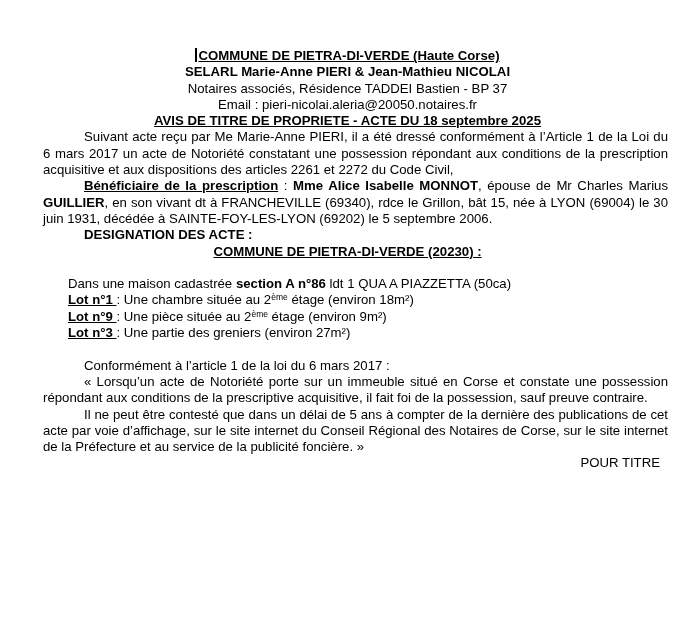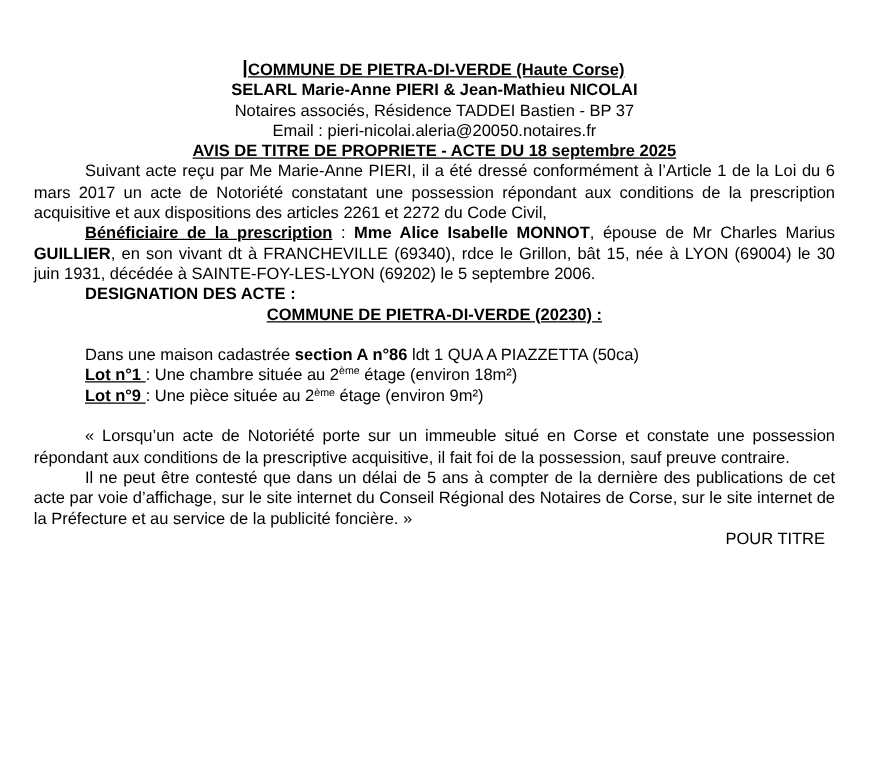--- a/index.html
+++ b/index.html
@@ -15,21 +15,21 @@
     padding: 48px 28px 18px 27px;
     font-family: "Liberation Sans", "DejaVu Sans", sans-serif;
     font-size: 13.2px;
     line-height: 16.3px;
     color: #000000;
     overflow: hidden;
   }
   p { margin: 0; }
   .center { text-align: center; }
   .just   { text-align: justify; }
-  .indent { text-indent: 41px; }
+  .indent { text-indent: 41px; margin-left: 16px; }
   .tabbed { padding-left: 41px; }
   .b  { font-weight: bold; }
   .bu { font-weight: bold; text-decoration: underline; }
   .pre { white-space: pre; }
   .blank { height: 16.3px; }
   .right { text-align: right; padding-right: 8px; }
   .caret {
     display: inline-block;
     width: 2px;
     height: 14px;
@@ -68,23 +68,25 @@
   <p class="center"><span class="bu">COMMUNE DE PIETRA-DI-VERDE (20230) :</span></p>
 
   <div class="blank"></div>
 
   <p class="tabbed"><span>Dans une maison cadastrée </span><span class="b">section A n°86</span><span> ldt 1 QUA A PIAZZETTA (50ca)</span></p>
 
   <p class="tabbed"><span class="bu pre">Lot n°1 </span><span>: </span><span>Une chambre située au 2</span><sup>ème</sup><span> étage (environ 18m²)</span></p>
 
   <p class="tabbed"><span class="bu pre">Lot n°9 </span><span>: </span><span>Une pièce située au 2</span><sup>ème</sup><span> étage (environ 9m²)</span></p>
 
+  <p class="tabbed"><span class="bu pre">Lot n°3 </span><span>: </span><span>Une partie des greniers (environ 27m²)</span><sup></sup><span></span></p>
 
   <div class="blank"></div>
 
+  <p class="indent">Conformément à l’article 1 de la loi du 6 mars 2017 :</p>
 
   <p class="just indent">« Lorsqu’un acte de Notoriété porte sur un immeuble situé en Corse et constate une possession répondant aux conditions de la prescriptive acquisitive, il fait foi de la possession, sauf preuve contraire.</p>
 
   <p class="just indent">Il ne peut être contesté que dans un délai de 5 ans à compter de la dernière des publications de cet acte par voie d’affichage, sur le site internet du Conseil Régional des Notaires de Corse, sur le site internet de la Préfecture et au service de la publicité foncière. »</p>
 
   <p class="right">POUR TITRE</p>
 
 
 </div>
 

